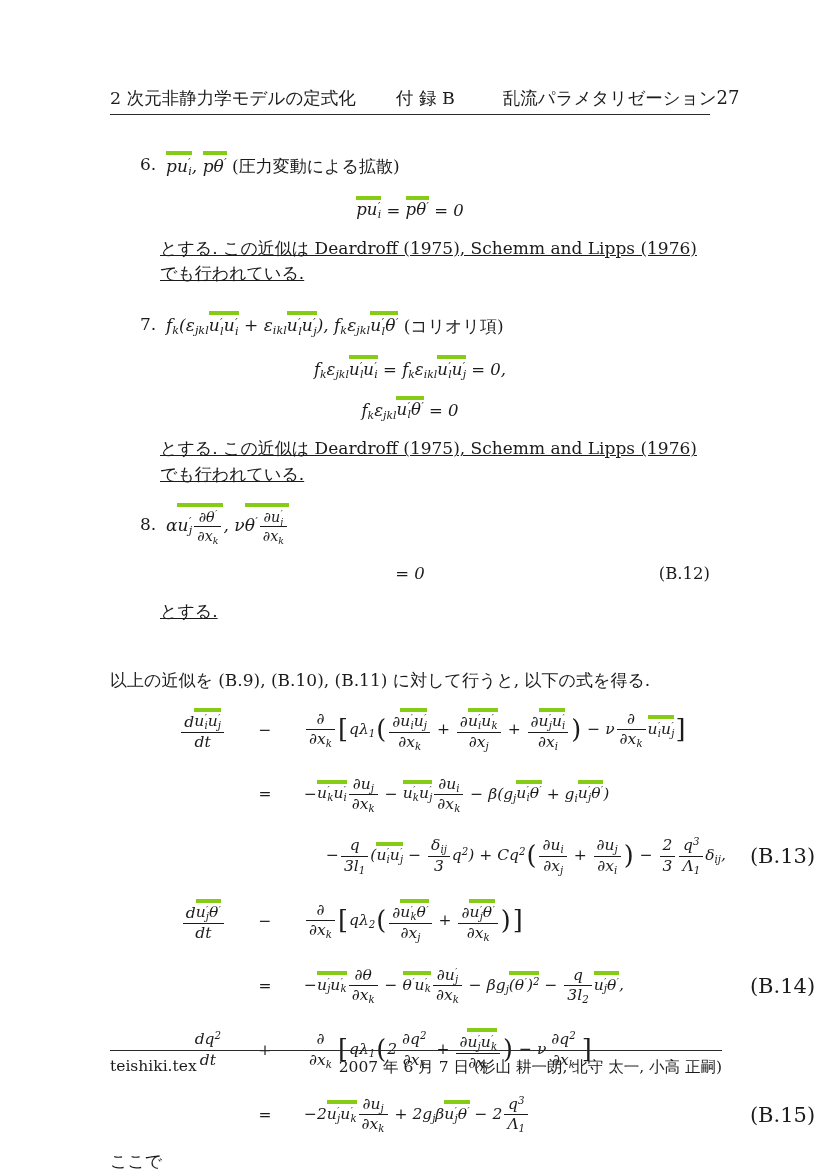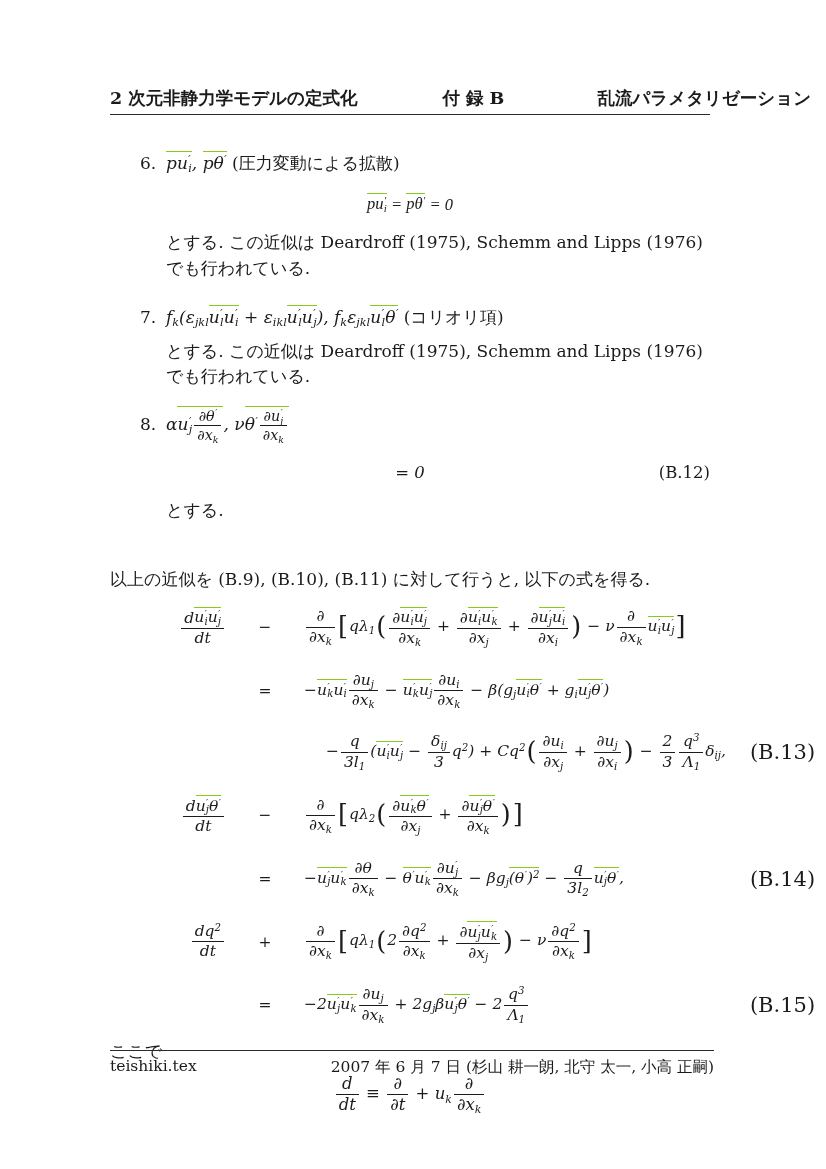--- a/index.html
+++ b/index.html
@@ -8,46 +8,46 @@
     width:826px;height:1169px;
     background:#ffffff;
     color:#1b1b1b;
     font-family:"DejaVu Serif","Liberation Serif",serif;
     font-size:17px;
     overflow:hidden;
     box-sizing:border-box;
     padding:86px 116px 0 110px;
   }
   
-  .hdr-line{display:flex;align-items:baseline;font-weight:bold;font-size:17.5px;white-space:nowrap;gap:45px;}
+  .hdr-line{display:flex;align-items:baseline;font-weight:normal;font-size:17.5px;white-space:nowrap;}
   .hdr-mid{margin-left:40px;}
   .hdr-mid2{margin-left:48px;}
   .hdr-num{margin-left:auto;font-size:18px;text-align:center;}
   .hdr-rule{border-bottom:1.6px solid #2a2a2a;margin-top:4px;}
   
   .m{font-style:italic;}
   .m sub, sub{font-size:66%;font-style:italic;vertical-align:-0.28em;line-height:0;}
   .m sup, sup{font-size:66%;vertical-align:0.5em;line-height:0;}
   .p{font-size:62%;vertical-align:0.52em;line-height:0;margin-left:0.5px;}
   .p + sub{margin-left:-2.5px;}
-  .ov{display:inline-block;border-top:1px solid #84cc16;padding-top:1.5px;line-height:1.15;}
+  .ov{display:inline-block;border-top:4px solid #84cc16;padding-top:1.5px;line-height:1.15;}
   .fr{display:inline-block;vertical-align:middle;text-align:center;margin:0 2px;line-height:1.12;}
   .fr .nu{display:block;border-bottom:1px solid #1b1b1b;padding:0 3px 1px;}
   .fr .de{display:block;padding:1px 3px 0;}
   .bg{font-size:165%;font-style:normal;vertical-align:middle;position:relative;top:-1px;margin:0 1px;}
   
   .li{margin:0 0 0 30px;}
   .li-6{margin-top:36px;}
   .li-7{margin-top:24px;}
   .li-8{margin-top:16px;}
   .li-head{display:flex;align-items:center;}
   .li-num{display:inline-block;width:26px;flex:0 0 26px;}
   .li-title .fr{font-size:84%;}
-  .note{margin:10px 0 0 26px;line-height:1.5;}
-  .eq-c{text-align:center;margin:18px 0 16px -30px;font-size:16.5px;font-family:Liberation Serif, serif;}
+  .note{margin:10px 0 0 20px;line-height:1.5;text-decoration:underline;}
+  .eq-c{text-align:center;margin:18px 0 16px -30px;font-size:16.5px;}
   .eq-c + .eq-c{margin-top:14px;}
   .eq-row-sp{position:relative;text-align:center;margin:20px 0 16px -30px;font-size:16.5px;}
   .eq-row-sp .eq-num{position:absolute;right:0;top:0;font-style:normal;}
   
   .intro{margin:44px 0 0 0;line-height:1.5;}
   .where{margin:16px 0 0 0;}
   
   .eqgrid{
     display:grid;
     grid-template-columns:64px 30px 1fr 58px;
@@ -57,21 +57,21 @@
     font-size:15.5px;
     gap:24px;
   }
   .c-lhs{text-align:right;justify-self:end;}
   .c-rel{text-align:center;justify-self:center;}
   .c-rhs{white-space:nowrap;}
   .c-rhs.ind{margin-left:22px;}
   .c-num{text-align:right;font-style:normal;font-size:21px;}
   .ddt-eq{text-align:center;margin:12px 0 0 0;font-size:16.5px;}
   
-  .pg-footer{position:absolute;left:110px;right:112px;top:1050px;text-align:right;}
+  .pg-footer{position:absolute;left:110px;right:104px;top:1050px;text-align:right;}
   .ftr-rule{border-bottom:1.4px solid #2a2a2a;}
   .ftr-line{display:flex;justify-content:space-between;margin-top:6px;font-size:15.5px;white-space:nowrap;}
 </style>
 </head>
 <body>
 
 <div class="page">
 
   <header class="pg-header">
     <div class="hdr-line">
@@ -92,20 +92,22 @@
       </div>
       <div class="eq-c m"><span class="ov">pu<span class="p">′</span><sub>i</sub></span> = <span class="ov">pθ<span class="p">′</span></span> = 0</div>
       <p class="note">とする. この近似は Deardroff (1975), Schemm and Lipps (1976) でも行われている.</p>
     </section>
 
     <section class="li li-7">
       <div class="li-head">
         <span class="li-num">7.</span>
         <span class="li-title"><span class="m">f<sub>k</sub>(ε<sub>jkl</sub><span class="ov">u<span class="p">′</span><sub>l</sub>u<span class="p">′</span><sub>i</sub></span> + ε<sub>ikl</sub><span class="ov">u<span class="p">′</span><sub>l</sub>u<span class="p">′</span><sub>j</sub></span>), f<sub>k</sub>ε<sub>jkl</sub><span class="ov">u<span class="p">′</span><sub>l</sub>θ<span class="p">′</span></span></span> (コリオリ項)</span>
       </div>
+      <div class="eq-c m">f<sub>k</sub>ε<sub>jkl</sub><span class="ov">u<span class="p">′</span><sub>l</sub>u<span class="p">′</span><sub>i</sub></span> = f<sub>k</sub>ε<sub>ikl</sub><span class="ov">u<span class="p">′</span><sub>l</sub>u<span class="p">′</span><sub>j</sub></span> = 0,</div>
+      <div class="eq-c m">f<sub>k</sub>ε<sub>jkl</sub><span class="ov">u<span class="p">′</span><sub>l</sub>θ<span class="p">′</span></span> = 0</div>
       <p class="note">とする. この近似は Deardroff (1975), Schemm and Lipps (1976) でも行われている.</p>
     </section>
 
     <section class="li li-8">
       <div class="li-head">
         <span class="li-num">8.</span>
         <span class="li-title"><span class="m">α<span class="ov">u<span class="p">′</span><sub>j</sub><span class="fr"><span class="nu">∂θ<span class="p">′</span></span><span class="de">∂x<sub>k</sub></span></span></span>, ν<span class="ov">θ<span class="p">′</span><span class="fr"><span class="nu">∂u<span class="p">′</span><sub>j</sub></span><span class="de">∂x<sub>k</sub></span></span></span></span></span>
       </div>
       <div class="eq-row-sp">
         <span class="m">= 0</span>

